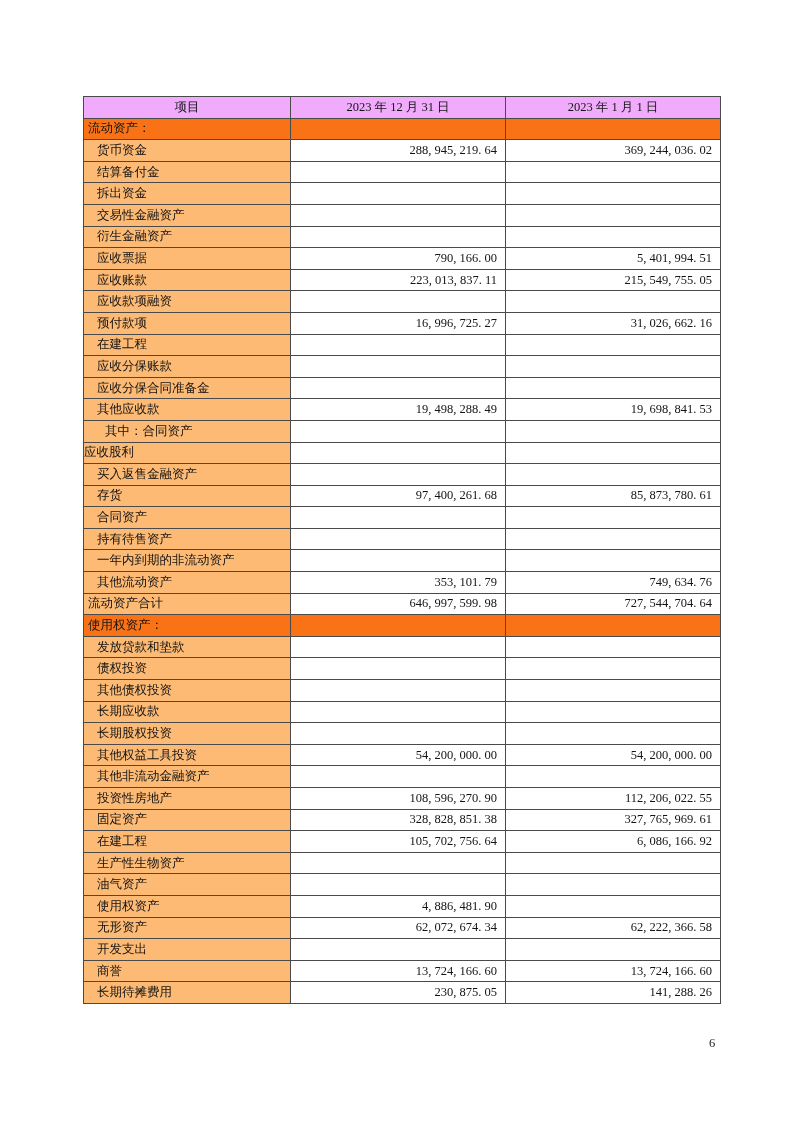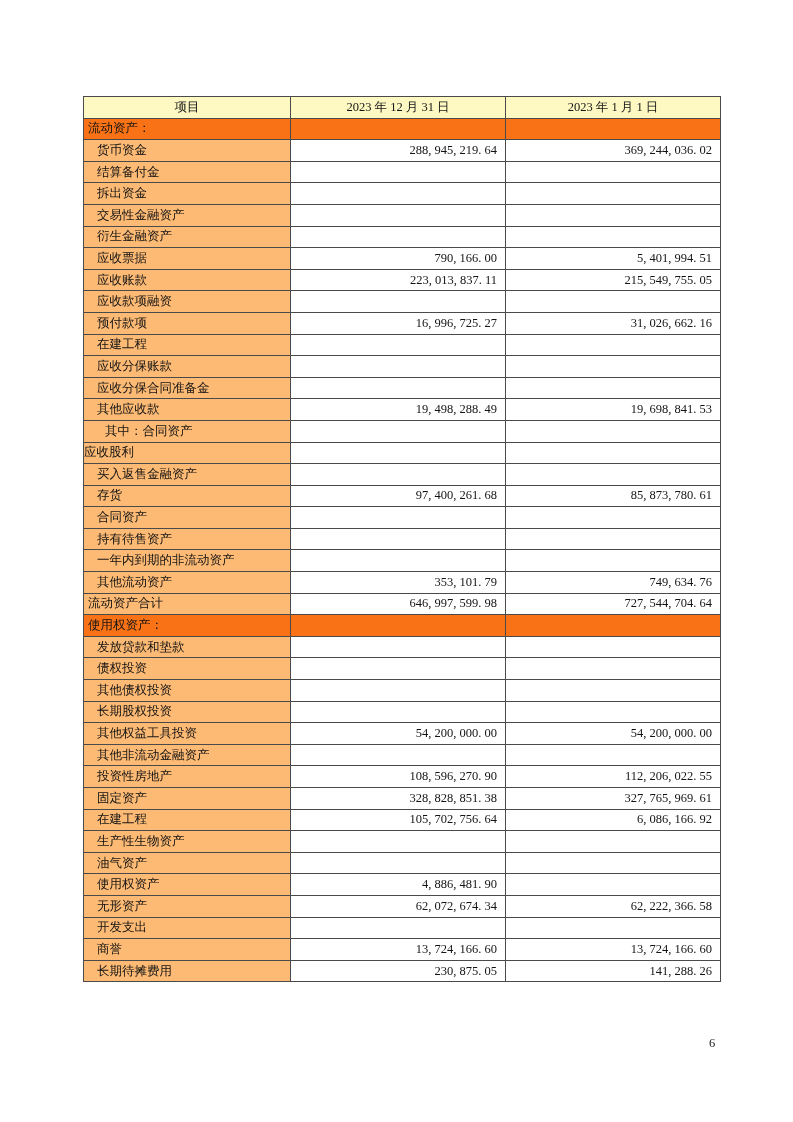--- a/index.html
+++ b/index.html
@@ -27,21 +27,21 @@
   th, td {
     border: 1px solid #4a4a4a;
     font-size: 12.5px;
     font-weight: normal;
     height: 21.6px;
     vertical-align: middle;
     white-space: nowrap;
     overflow: hidden;
   }
   th {
-    background: #fef9c3;
+    background: #f0abfc;
   }
   td.label {
     background: #fdba74;
     text-align: left;
   }
   td.val {
     background: #ffffff;
     text-align: right;
     padding-right: 8px;
   }
@@ -207,20 +207,25 @@
           <td class="label ind1">债权投资</td>
           <td class="val"></td>
           <td class="val"></td>
         </tr>
         <tr>
           <td class="label ind1">其他债权投资</td>
           <td class="val"></td>
           <td class="val"></td>
         </tr>
         <tr>
+          <td class="label ind1">长期应收款</td>
+          <td class="val"></td>
+          <td class="val"></td>
+        </tr>
+        <tr>
           <td class="label ind1">长期股权投资</td>
           <td class="val"></td>
           <td class="val"></td>
         </tr>
         <tr>
           <td class="label ind1">其他权益工具投资</td>
           <td class="val">54, 200, 000. 00</td>
           <td class="val">54, 200, 000. 00</td>
         </tr>
         <tr>

